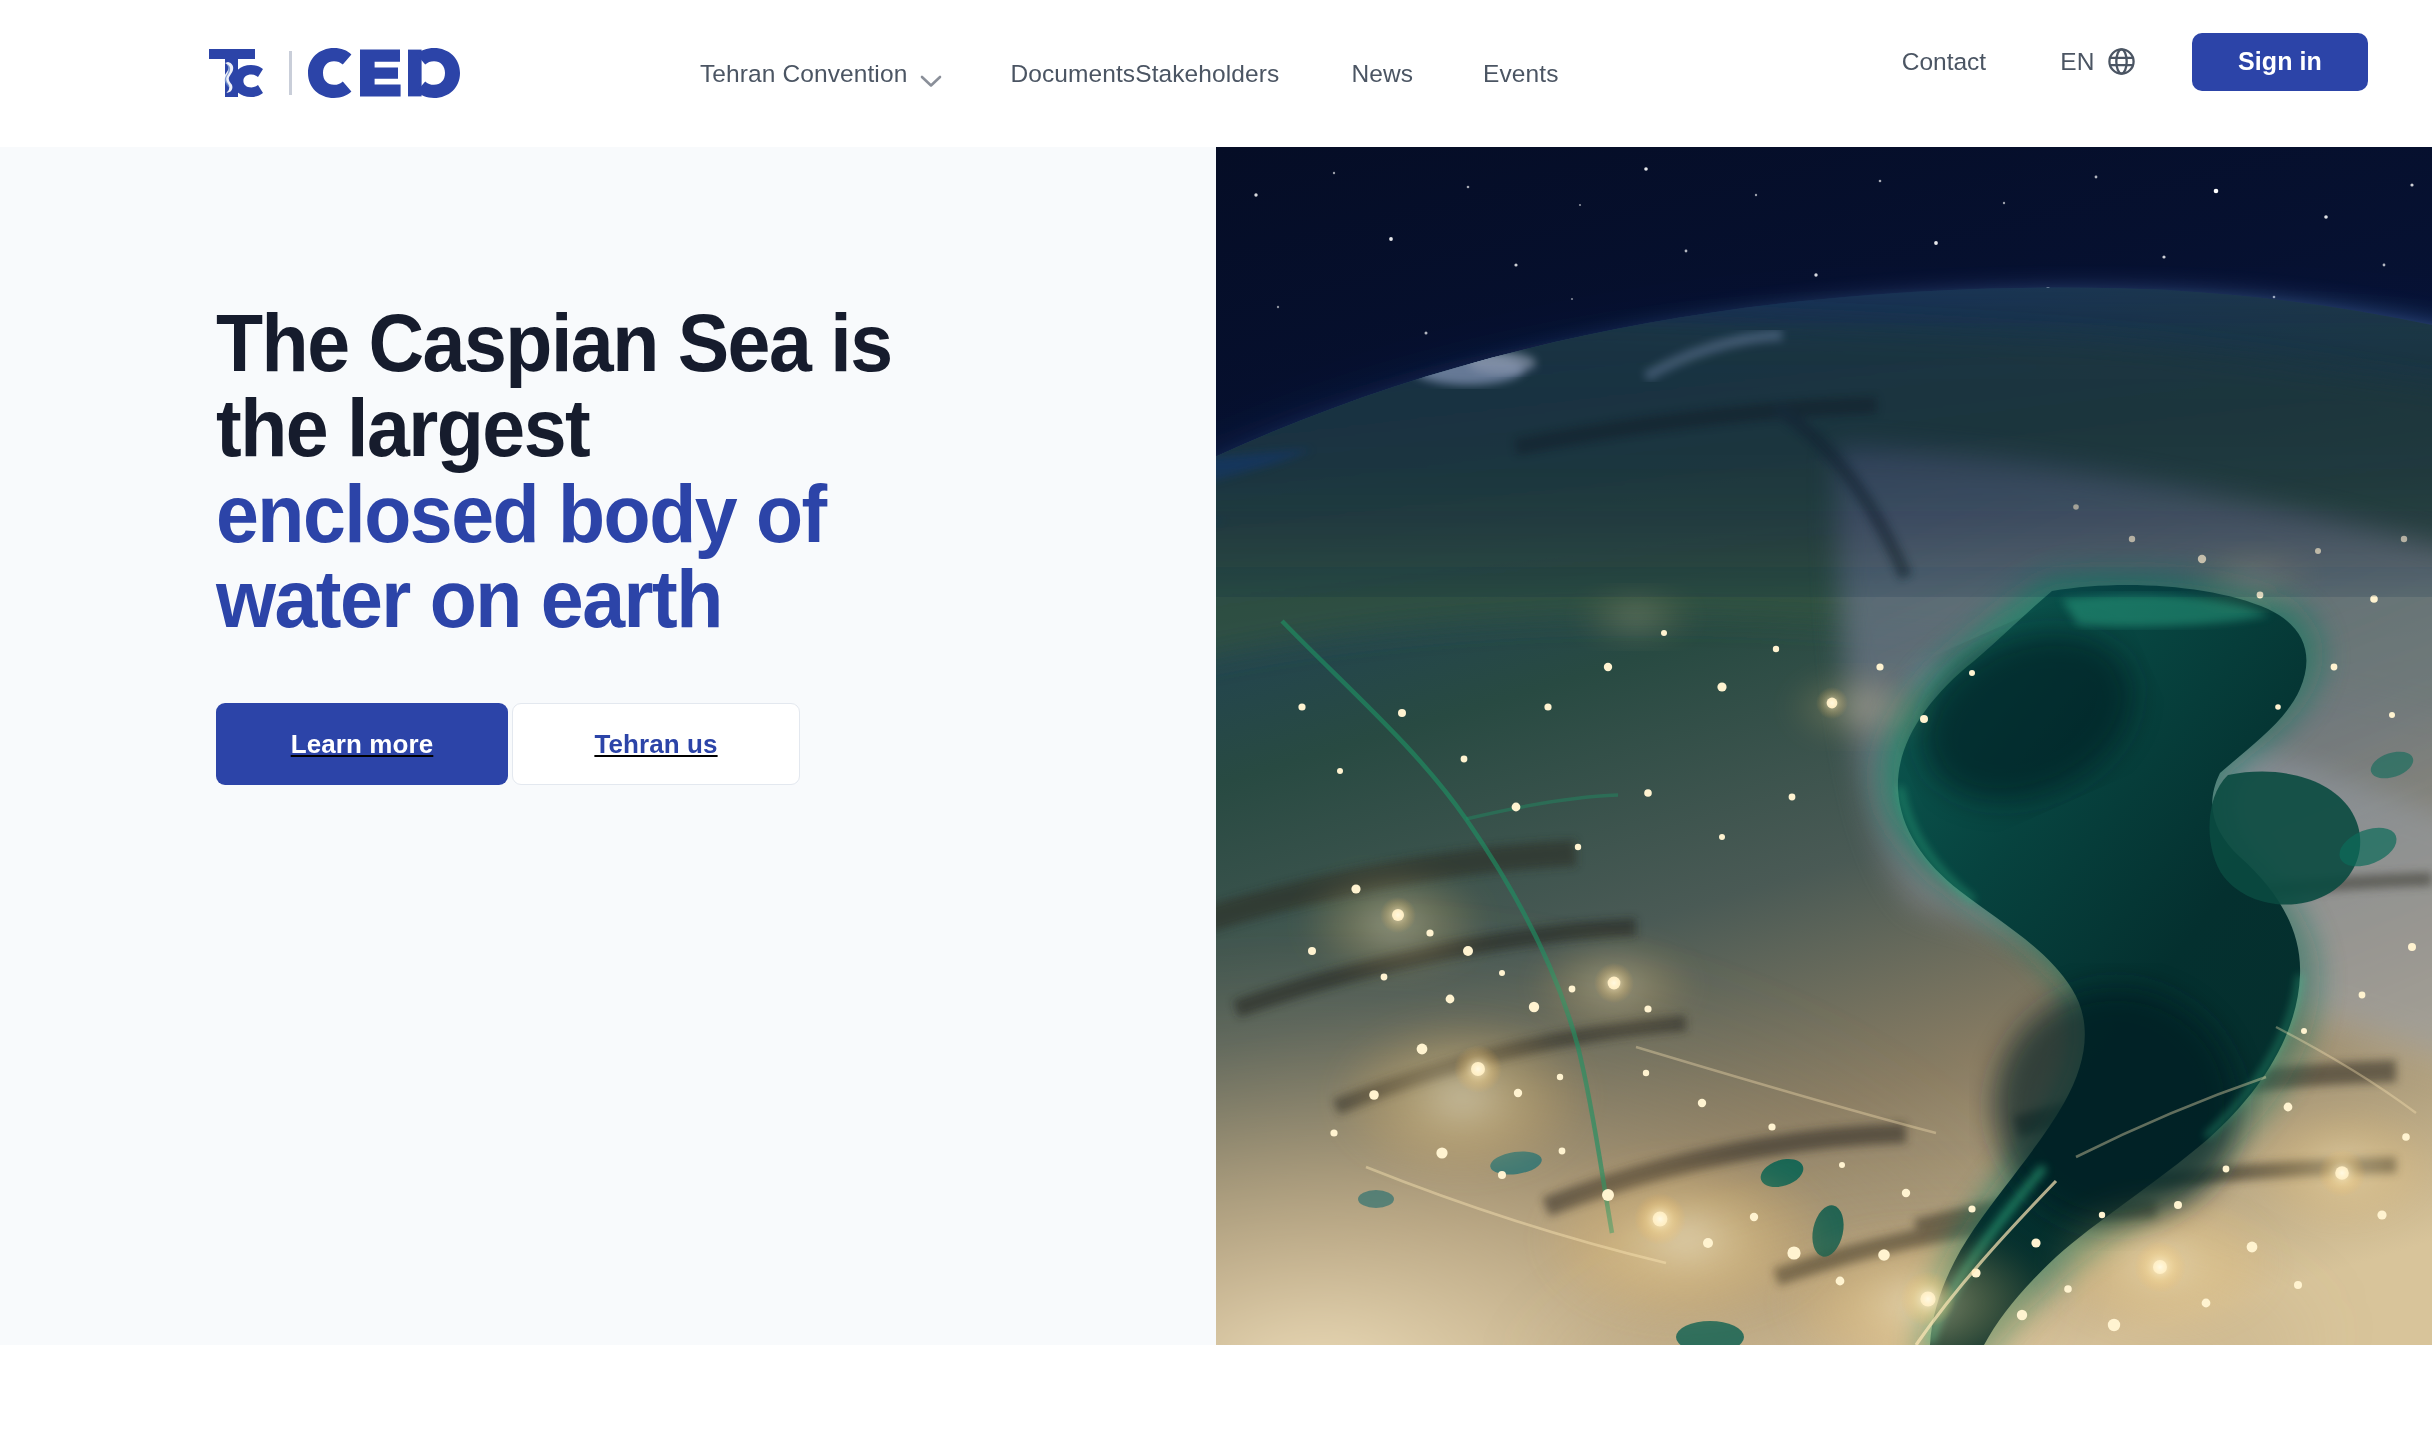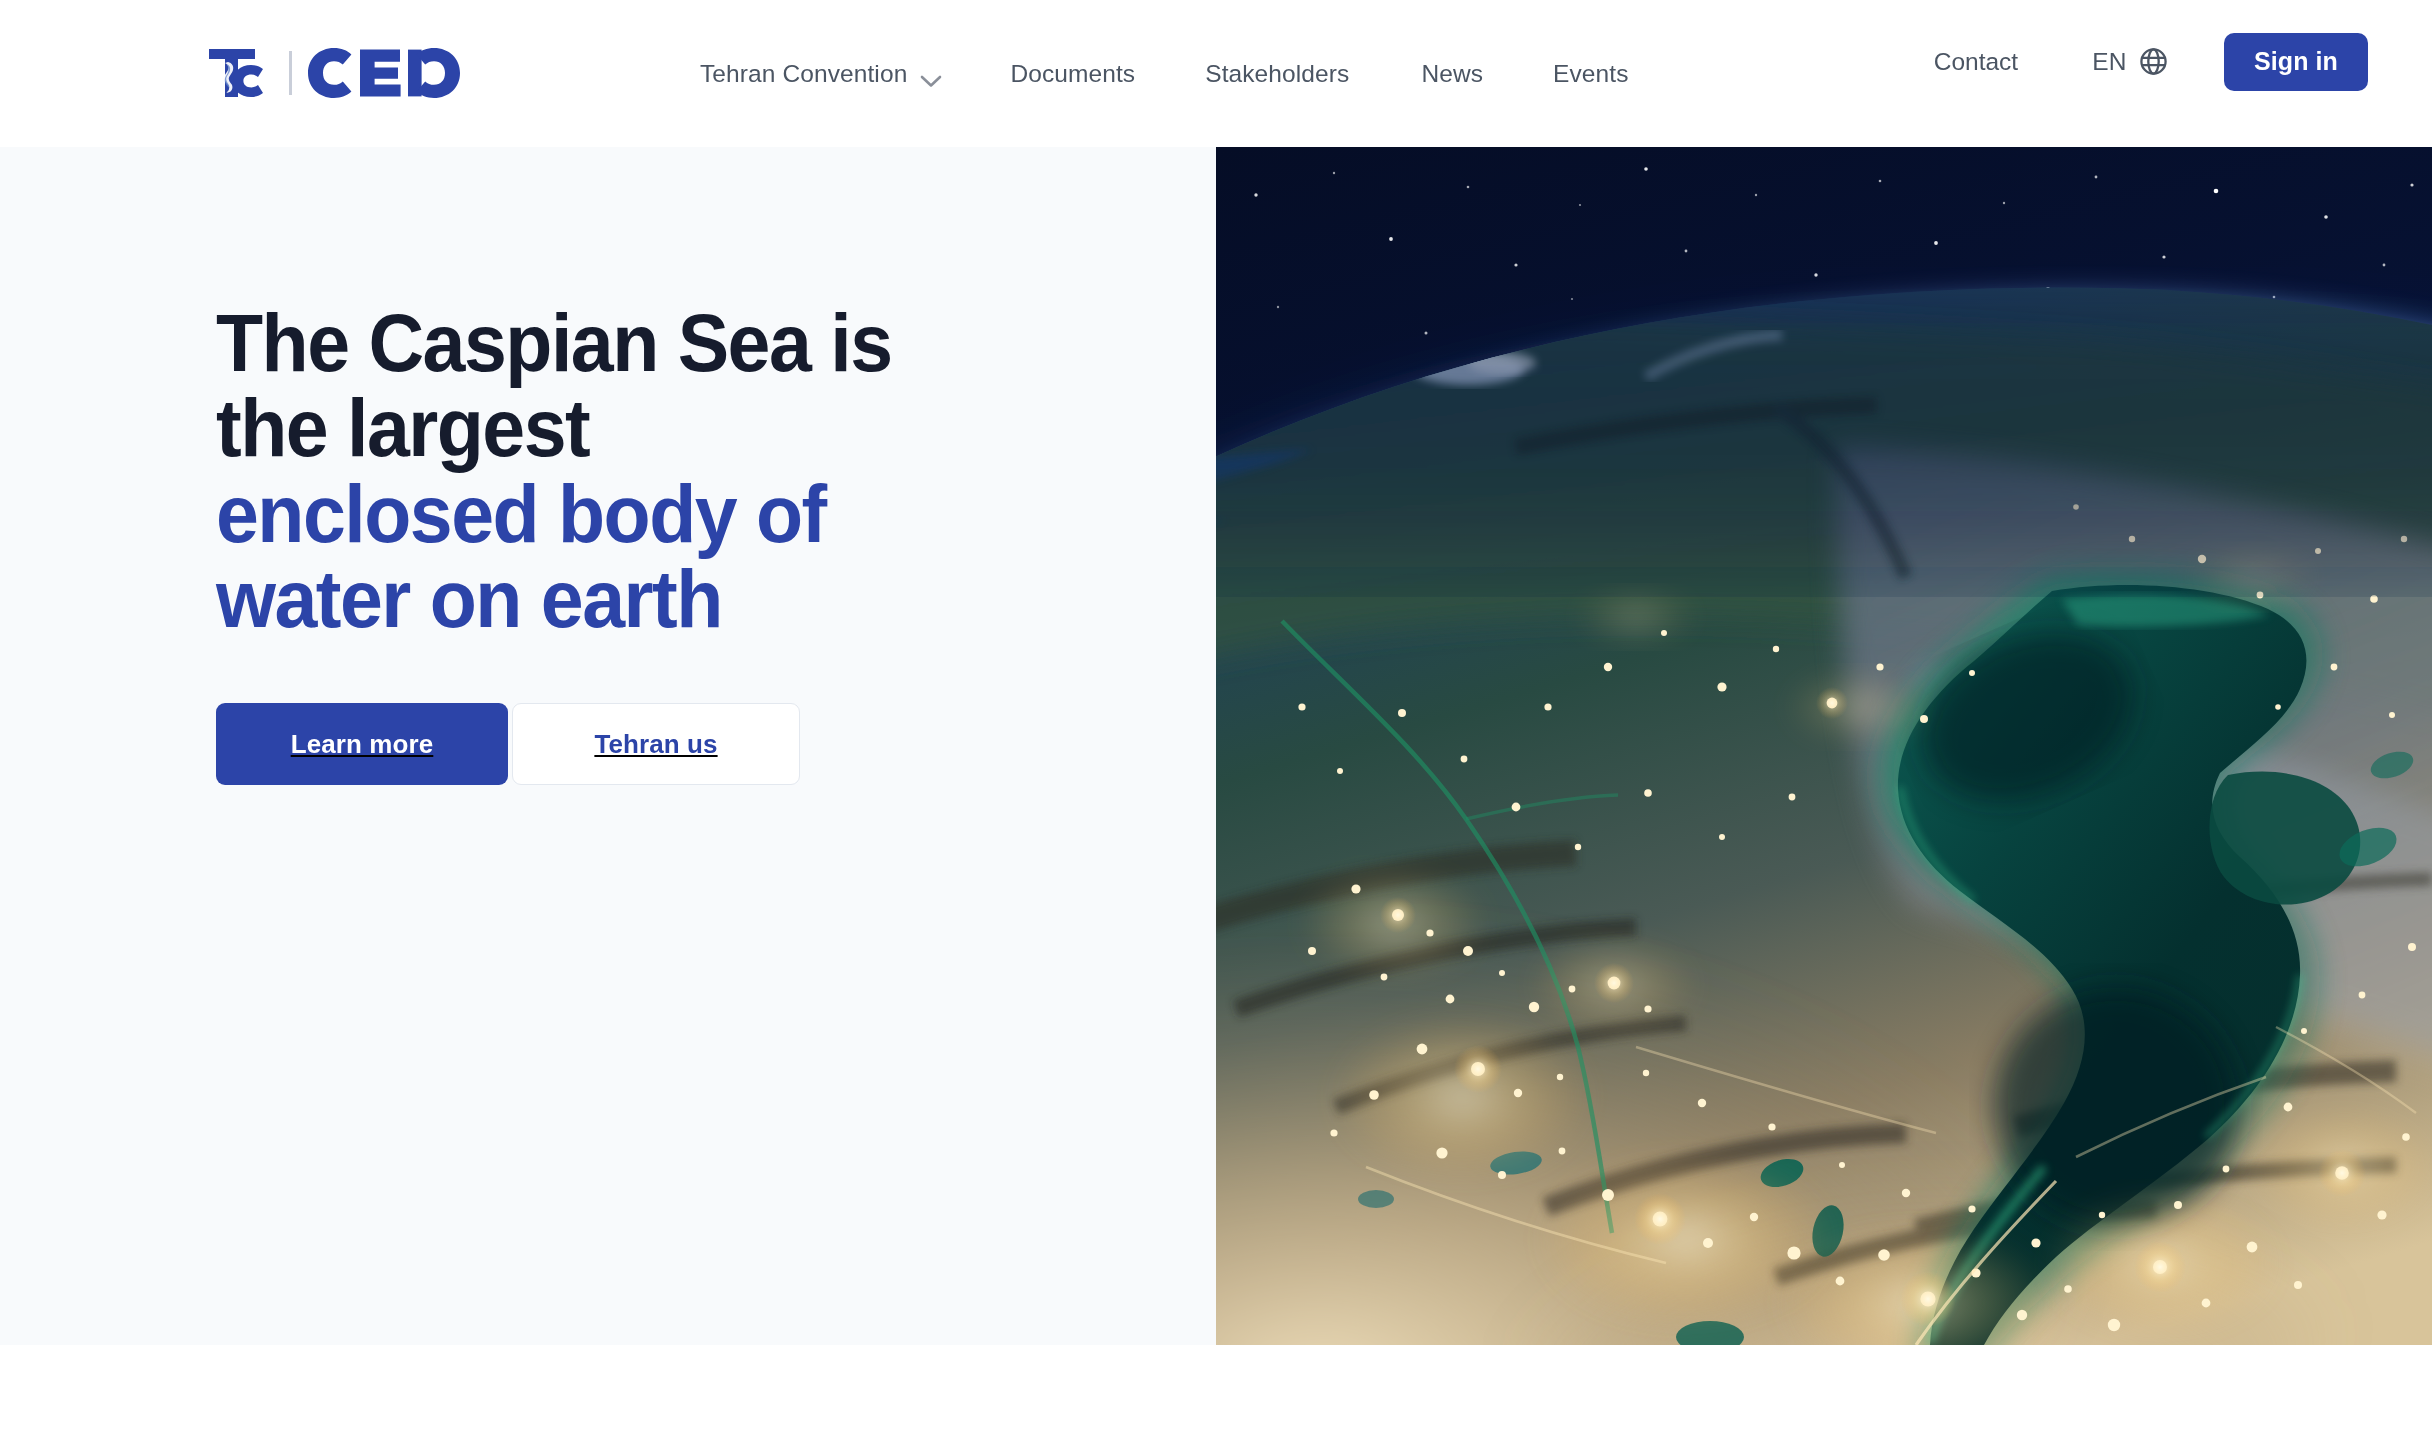--- a/index.html
+++ b/index.html
@@ -25,42 +25,42 @@
   .nav{
     position:absolute; left:700px; top:0; height:147px;
     display:flex; align-items:center; gap:0px;
   }
   .nav-item{
     font-size:24.5px; color:#4b5563; letter-spacing:.1px;
     display:flex; align-items:flex-end; gap:13px; cursor:pointer;
     white-space:nowrap;
   }
   .nav-gap-1{ margin-right:68px; }
-  .nav-gap-2{ margin-right:70px; }
+  .nav-gap-2{ }
   .nav-gap-3{ margin-right:72px; }
   .nav-gap-4{ margin-right:70px; }
   .chev{ width:22px; height:13px; display:block; }
 
   .header-right{
     position:absolute; right:0; top:0; height:123px;
     display:flex; align-items:center;
   }
   .contact-link{
     font-size:24.5px; color:#4b5563; cursor:pointer; white-space:nowrap;
     margin-right:74px;
   }
   .lang{
     display:flex; align-items:flex-end; gap:12px; cursor:pointer;
     margin-right:56px;
   }
   .lang-label{ font-size:24.5px; color:#4b5563; letter-spacing:.4px; }
   .globe{ width:29px; height:29px; display:block; }
   .signin{
     background:#2c44a8; color:#ffffff; font-size:25px; font-weight:bold;
-    border:none; border-radius:10px; padding:0 30px; height:58px;
+    border:none; border-radius:10px; padding:0 46px; height:58px;
     cursor:pointer; margin-right:64px; letter-spacing:.1px;
     font-family:"Liberation Sans", sans-serif;
   }
 
   
   .hero{
     position:absolute; top:147px; left:0;
     width:2036px; height:1198px;
     background:#f8fafc;
   }

